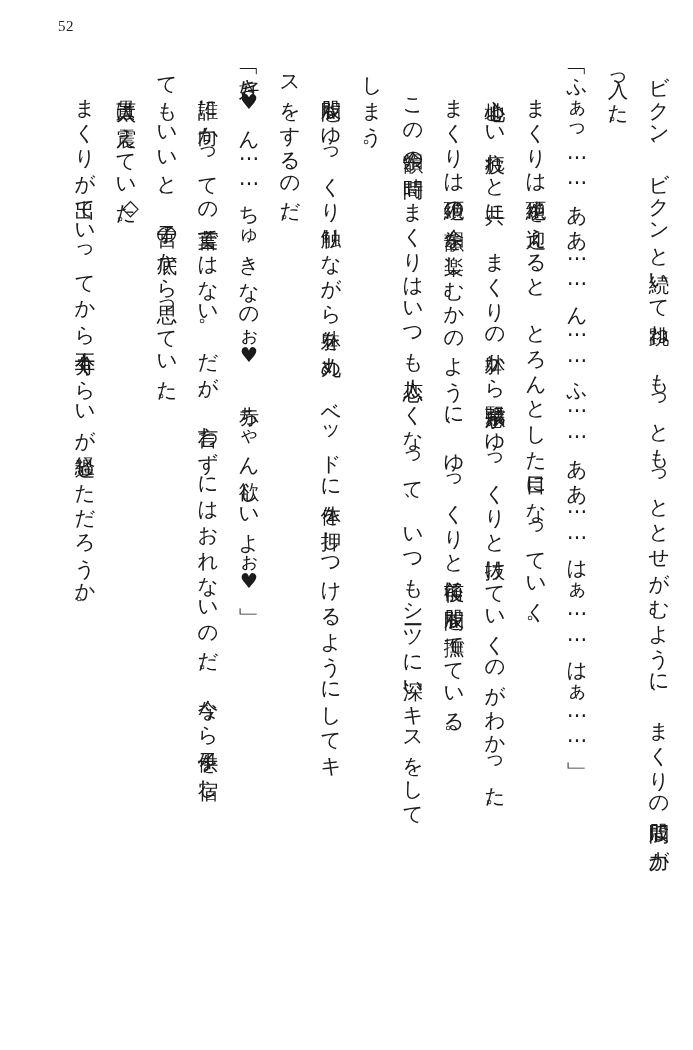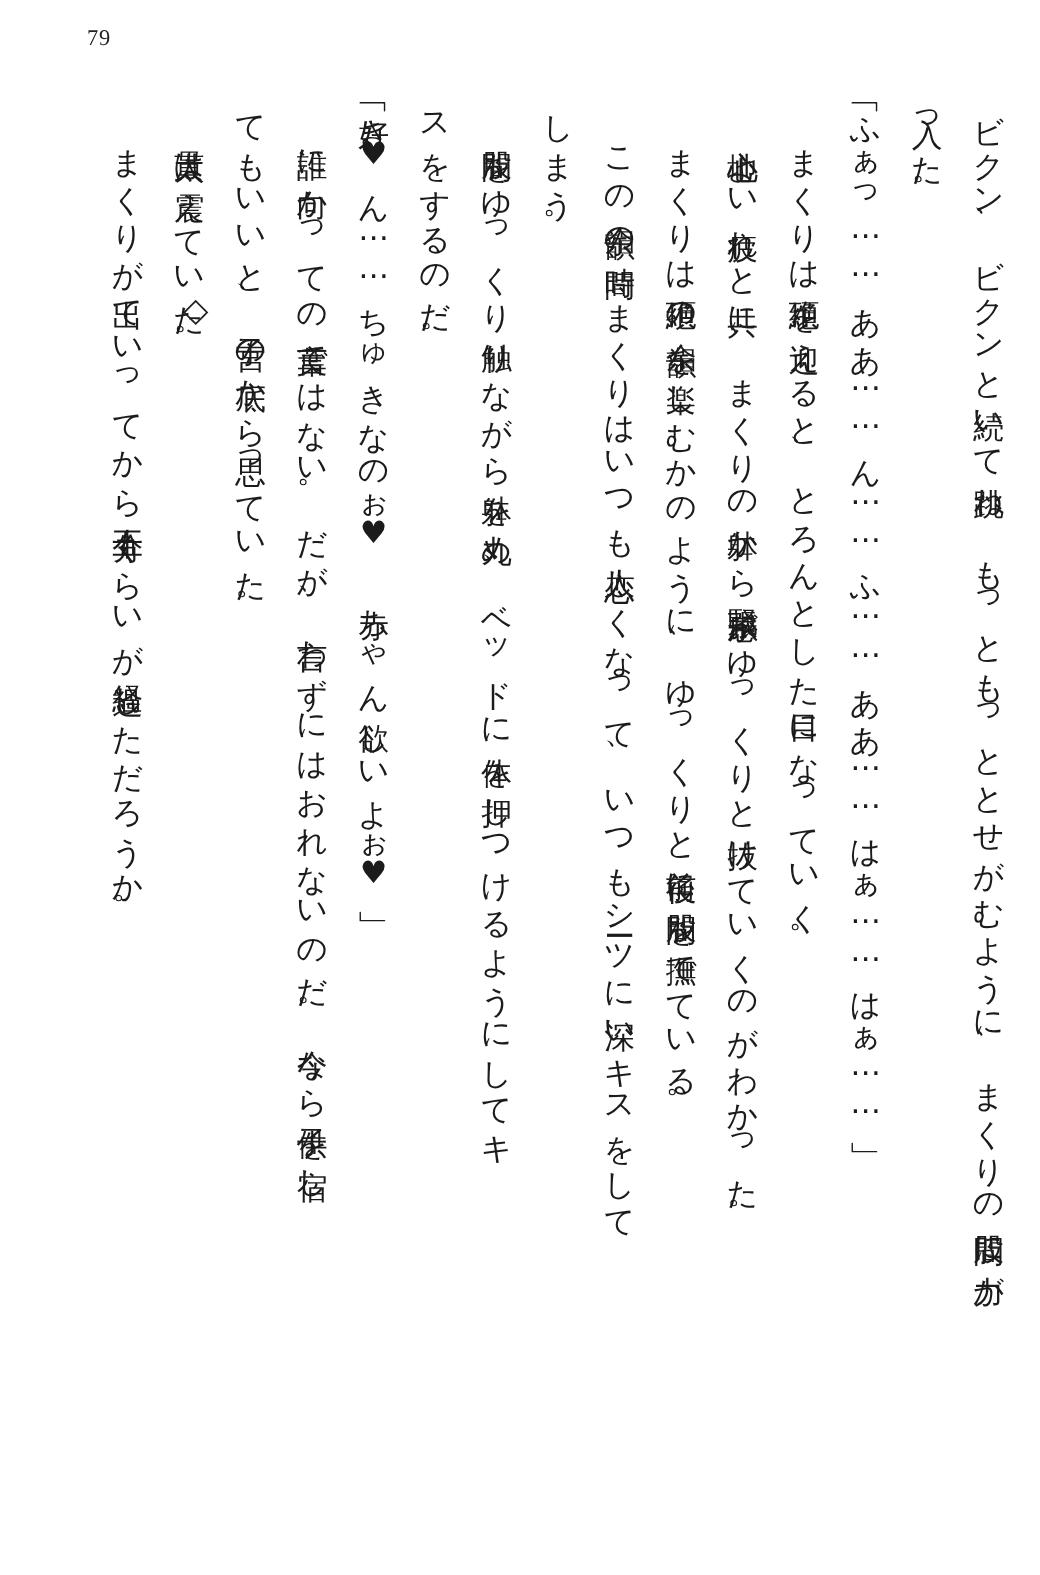--- a/index.html
+++ b/index.html
@@ -59,21 +59,21 @@
     font-size: 22px;
     color: #222;
     font-family: "DejaVu Sans", sans-serif;
   }
 </style>
 </head>
 <body>
 
 <div class="page">
 
-  <div class="page-number">79</div>
+  <div class="page-number">52</div>
 
   <div class="diamond-marker">◇</div>
 
   <div class="body-text">
     <div class="vline">　まくりが出ていってから十五分くらいが経過しただろうか。</div>
     <div class="vline">　貫太は震えていた。</div>
     <div class="vline">てもいいと、子宮の底から思っていた。</div>
     <div class="vline">　誰に向かっての言葉ではない。だが、言わずにはおれないのだ。今なら子供を宿し</div>
     <div class="vline">「好き♥ん……ちゅきなのぉ♥　赤ちゃん欲しいよぉ♥」</div>
     <div class="vline">スをするのだ。</div>

